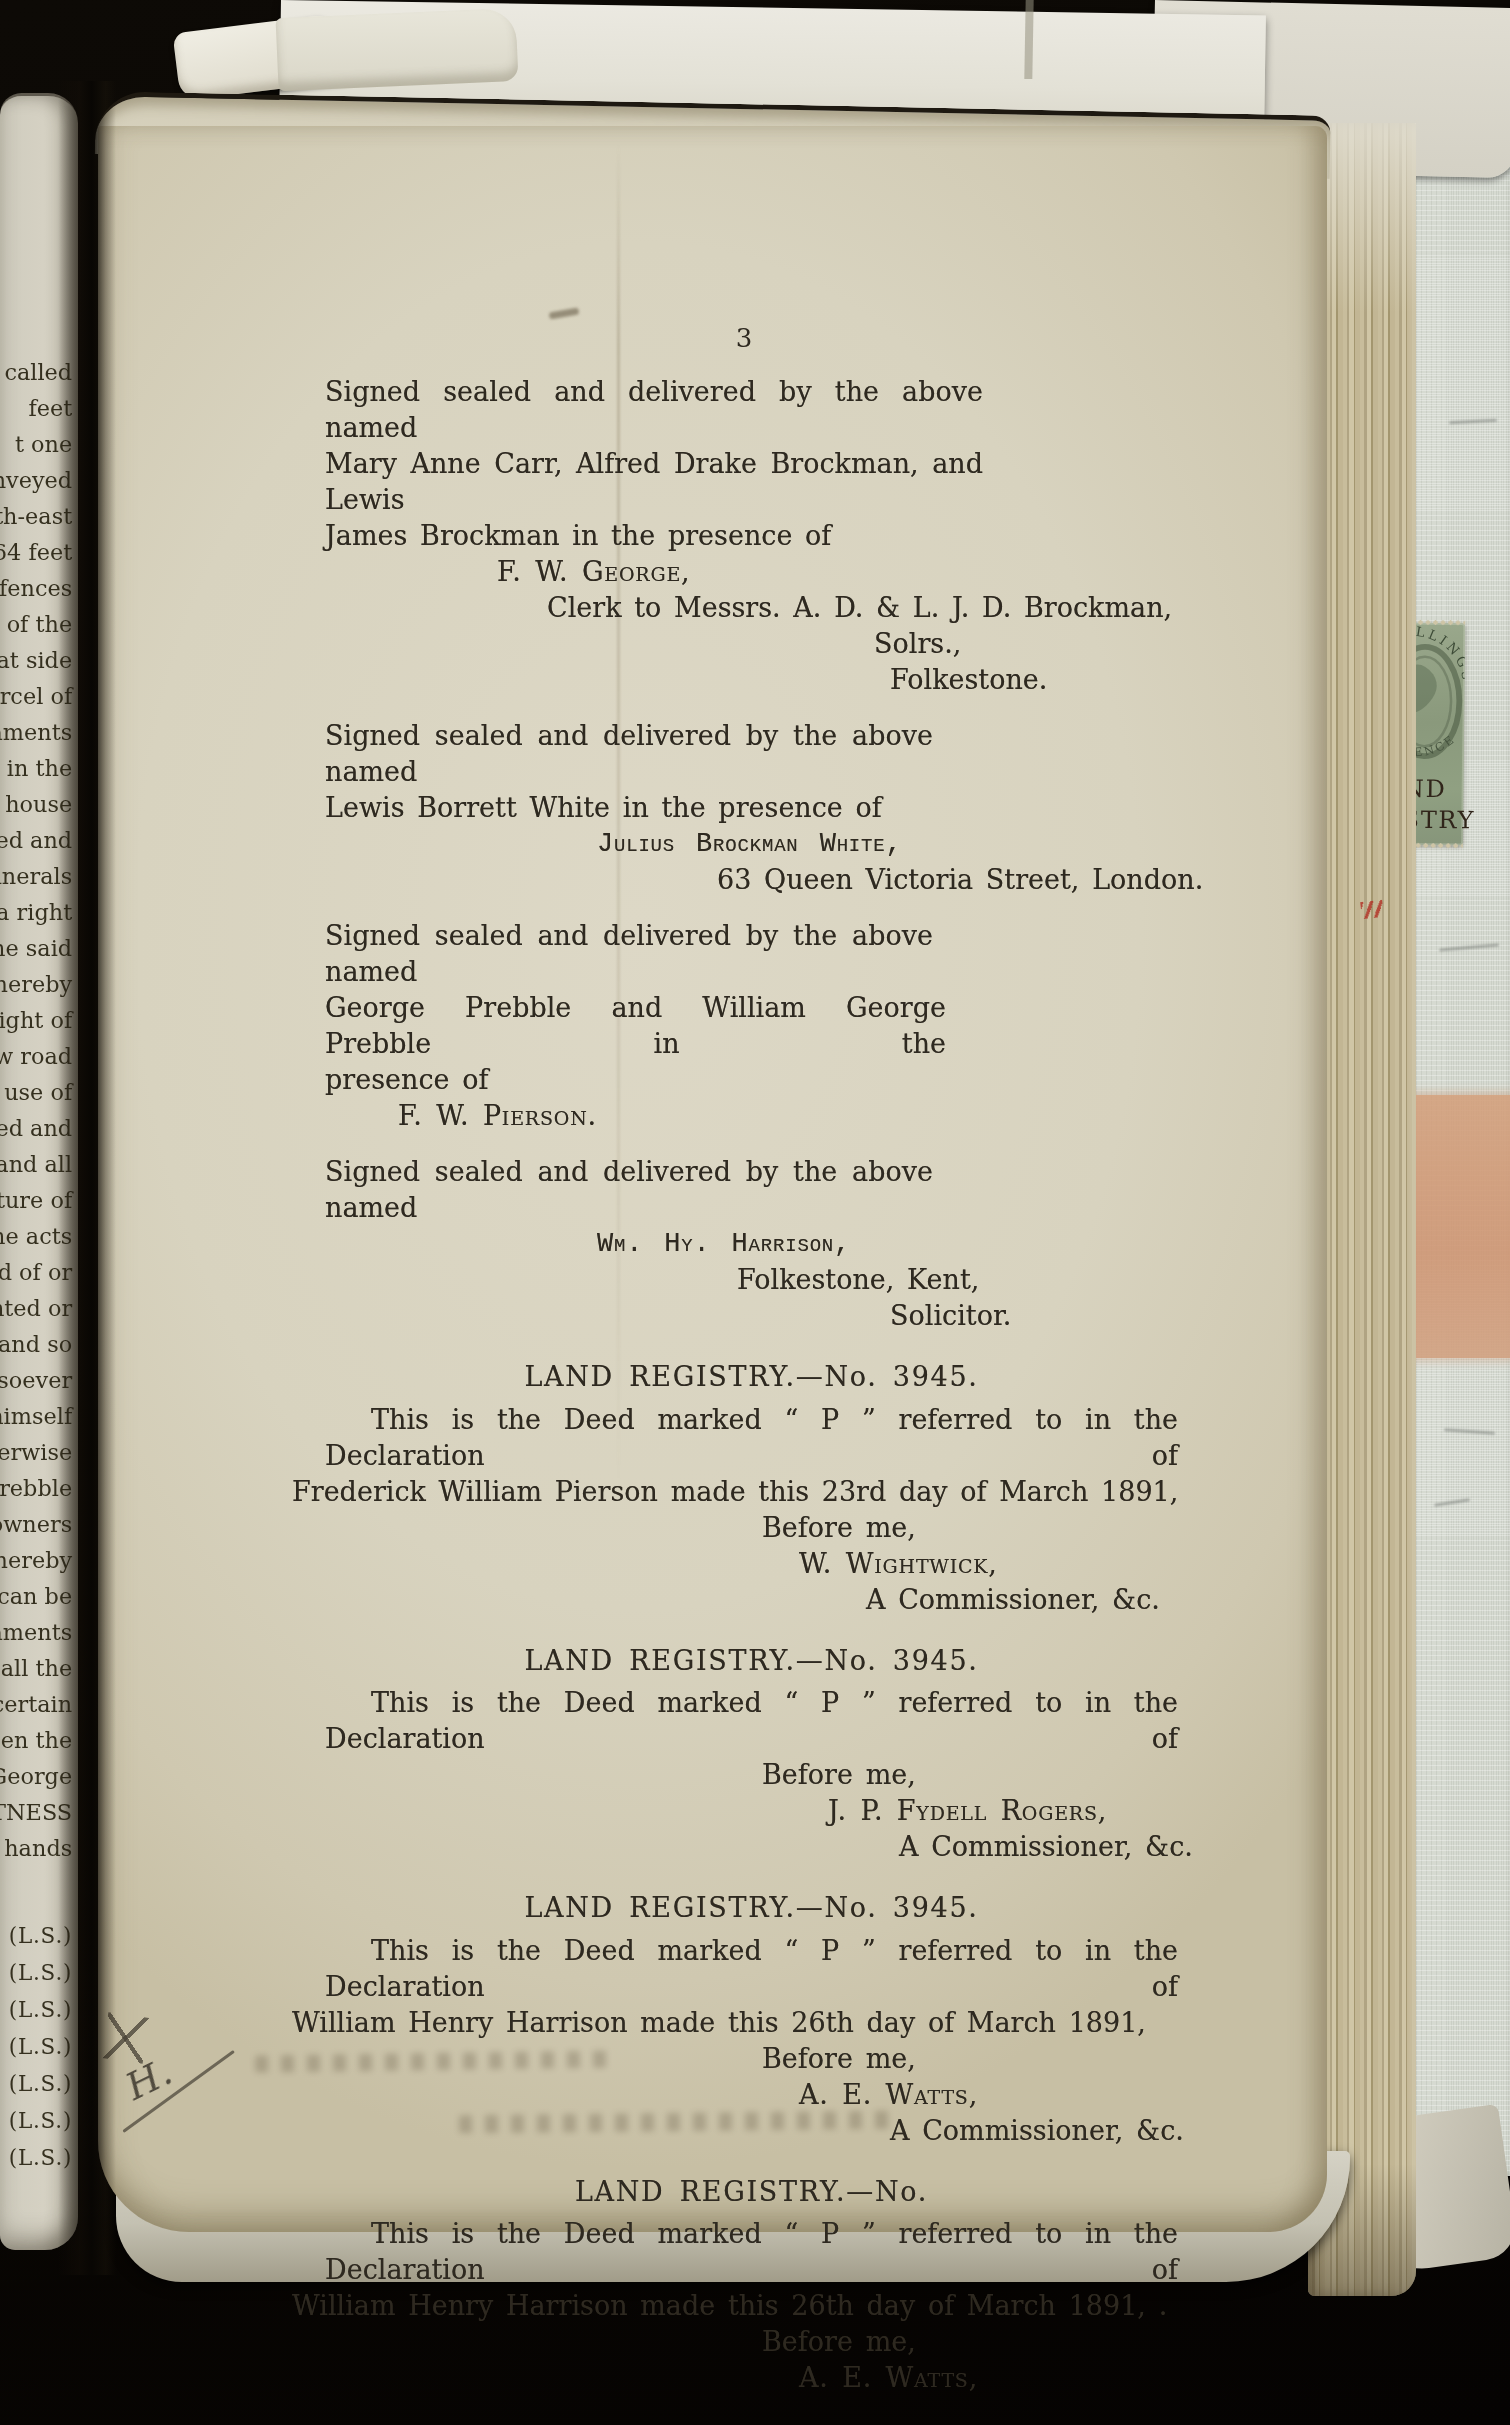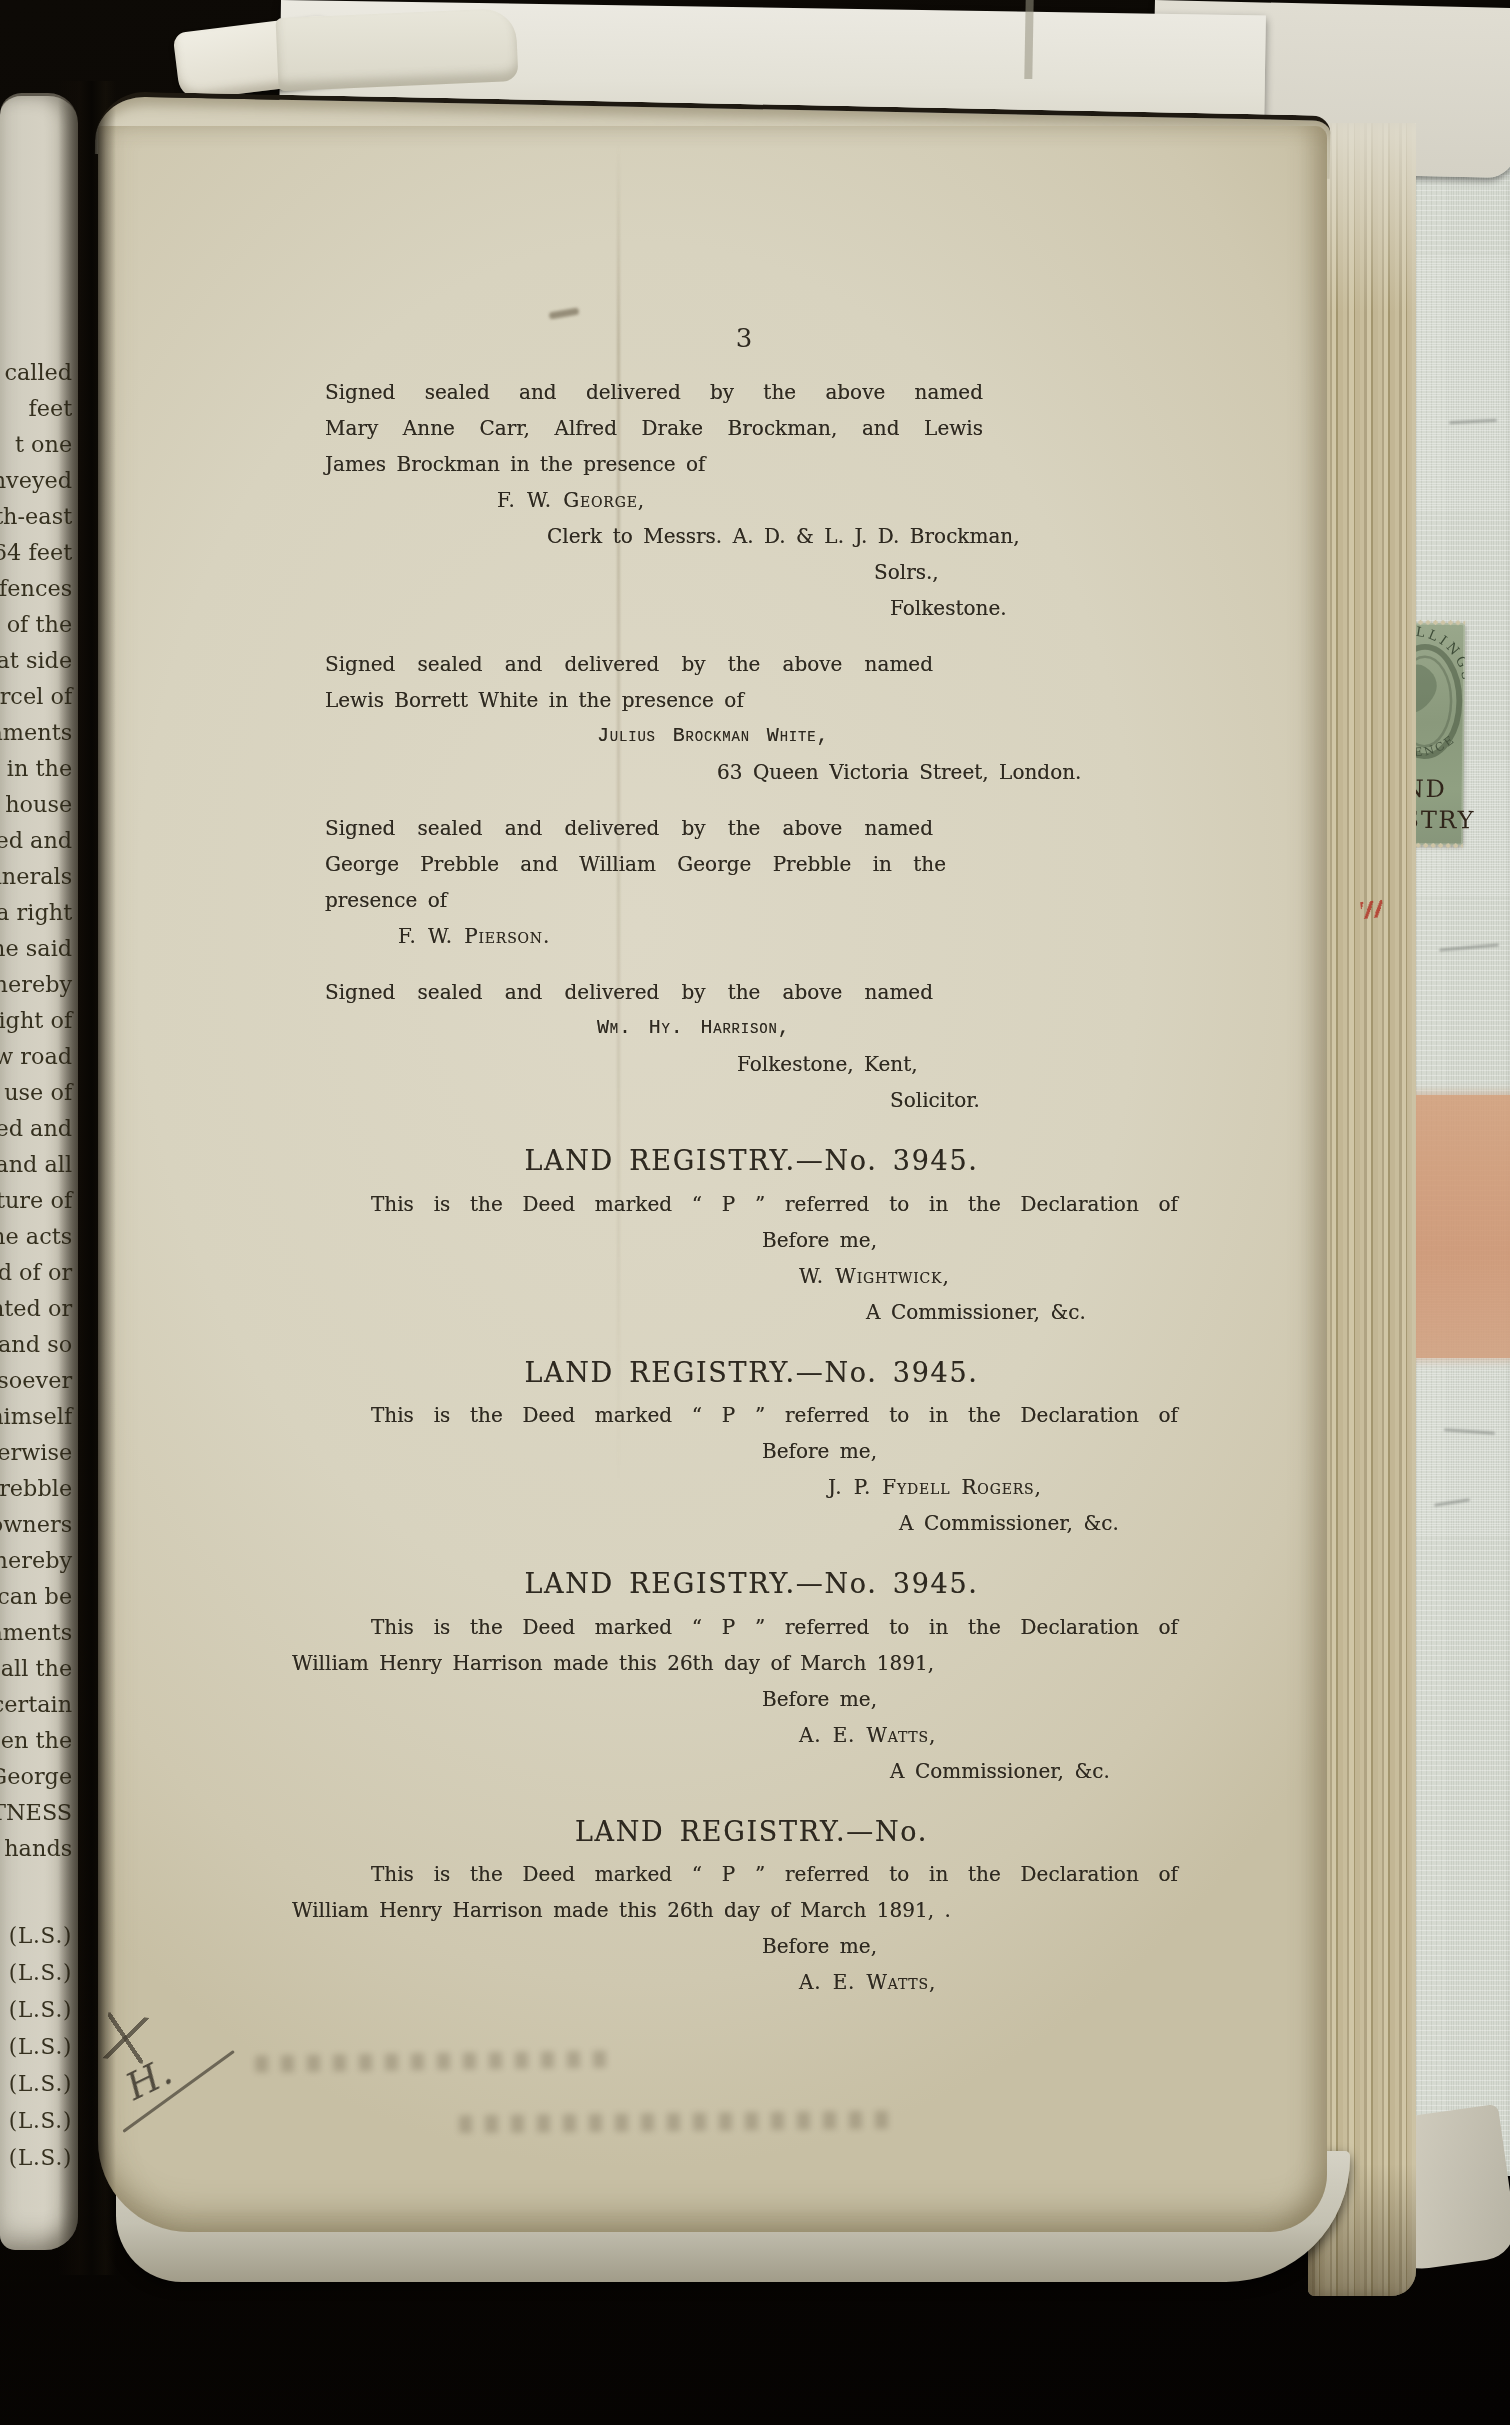--- a/index.html
+++ b/index.html
@@ -49,21 +49,21 @@
   .gutter{left:58px;top:81px;width:58px;height:2194px;z-index:6;background:linear-gradient(90deg,rgba(15,11,6,0) 0%,rgba(18,13,7,0.55) 38%,rgba(8,6,3,0.92) 58%,rgba(30,24,13,0.35) 82%,rgba(30,24,13,0) 100%);}
 
   
   .top-wedge{left:96px;top:91px;width:1235px;height:63px;z-index:5;background:linear-gradient(180deg,#d3cdb8,#d8d3bf);transform:rotate(1.15deg);transform-origin:0 0;border-radius:50px 18px 0 0;border-top:5px solid #1e1911;box-shadow:inset 0 8.3px 11.6px rgba(95,82,52,0.35);}
   .main-page{left:98px;top:126px;width:1229px;height:2106px;z-index:5;background:radial-gradient(ellipse 911px 1242px at 44% 38%,#ddd8c6 0%,#d8d3bf 55%,#cfc8b0 85%,#c7bfa4 100%);border-radius:3.3px 11.6px 58px 91px;box-shadow:inset -18px 0 25px -5px rgba(105,90,55,0.38),inset 0 -26.5px 31px -8.3px rgba(95,82,50,0.35),inset 20px 0 30px -11.6px rgba(115,100,70,0.25);color:#2e2920;}
   .crease{left:519px;top:16.6px;width:2.5px;height:1341px;background:linear-gradient(180deg,rgba(110,95,65,0) 0%,rgba(110,95,65,0.25) 15%,rgba(110,95,65,0.12) 70%,rgba(110,95,65,0) 100%);filter:blur(0.8px);}
   .page-number{left:617px;top:197px;width:58px;text-align:center;font-size:26px;}
   .smudge-top{left:451px;top:184px;width:30px;height:6.6px;background:rgba(95,84,62,0.55);filter:blur(1.7px);transform:rotate(-10deg);border-radius:3.3px;}
 
   .text-col{left:227px;top:248px;width:853px;}
-  .text-col .line{position:static;display:block;line-height:36px;font-size:20px;white-space:pre;word-spacing:4.1px;text-shadow:0 0 0.6px rgba(46,41,32,0.55);}
+  .text-col .line{position:static;display:block;line-height:36px;font-size:27px;white-space:pre;word-spacing:4.1px;text-shadow:0 0 0.6px rgba(46,41,32,0.55);}
   .line.para{}
   .line.jw,.line.jm,.line.jm2,.line.decl1{white-space:normal;text-align:justify;text-align-last:justify;}
   .line.jw{width:658px;}
   .line.jm{width:608px;}
   .line.jm2{width:621px;}
   .line.gap{margin-top:20px;}
   .line.heading{margin:25px 0 6.6px 0;text-align:center;font-size:27px;letter-spacing:1.7px;word-spacing:5px;}
   .line.decl1{width:100%;text-indent:46px;}
   .line.decl2{margin-left:-33px;}
   .line.name{font-variant:small-caps;letter-spacing:0.8px;}
@@ -283,20 +283,21 @@
         <div class="line name ie">Wm. Hy. Harrison,</div>
 
         <div class="line ih">Folkestone, Kent,</div>
 
         <div class="line id">Solicitor.</div>
 
         <div class="line heading">LAND REGISTRY.—No. 3945.</div>
 
         <div class="line decl1">This is the Deed marked “ P ” referred to in the Declaration of</div>
 
+        <div class="line decl2">Frederick William Pierson made this 23rd day of March 1891,</div>
 
         <div class="line ii">Before me,</div>
 
         <div class="line name ij">W. Wightwick,</div>
 
         <div class="line ik">A Commissioner, &amp;c.</div>
 
         <div class="line heading">LAND REGISTRY.—No. 3945.</div>
 
         <div class="line decl1">This is the Deed marked “ P ” referred to in the Declaration of</div>

